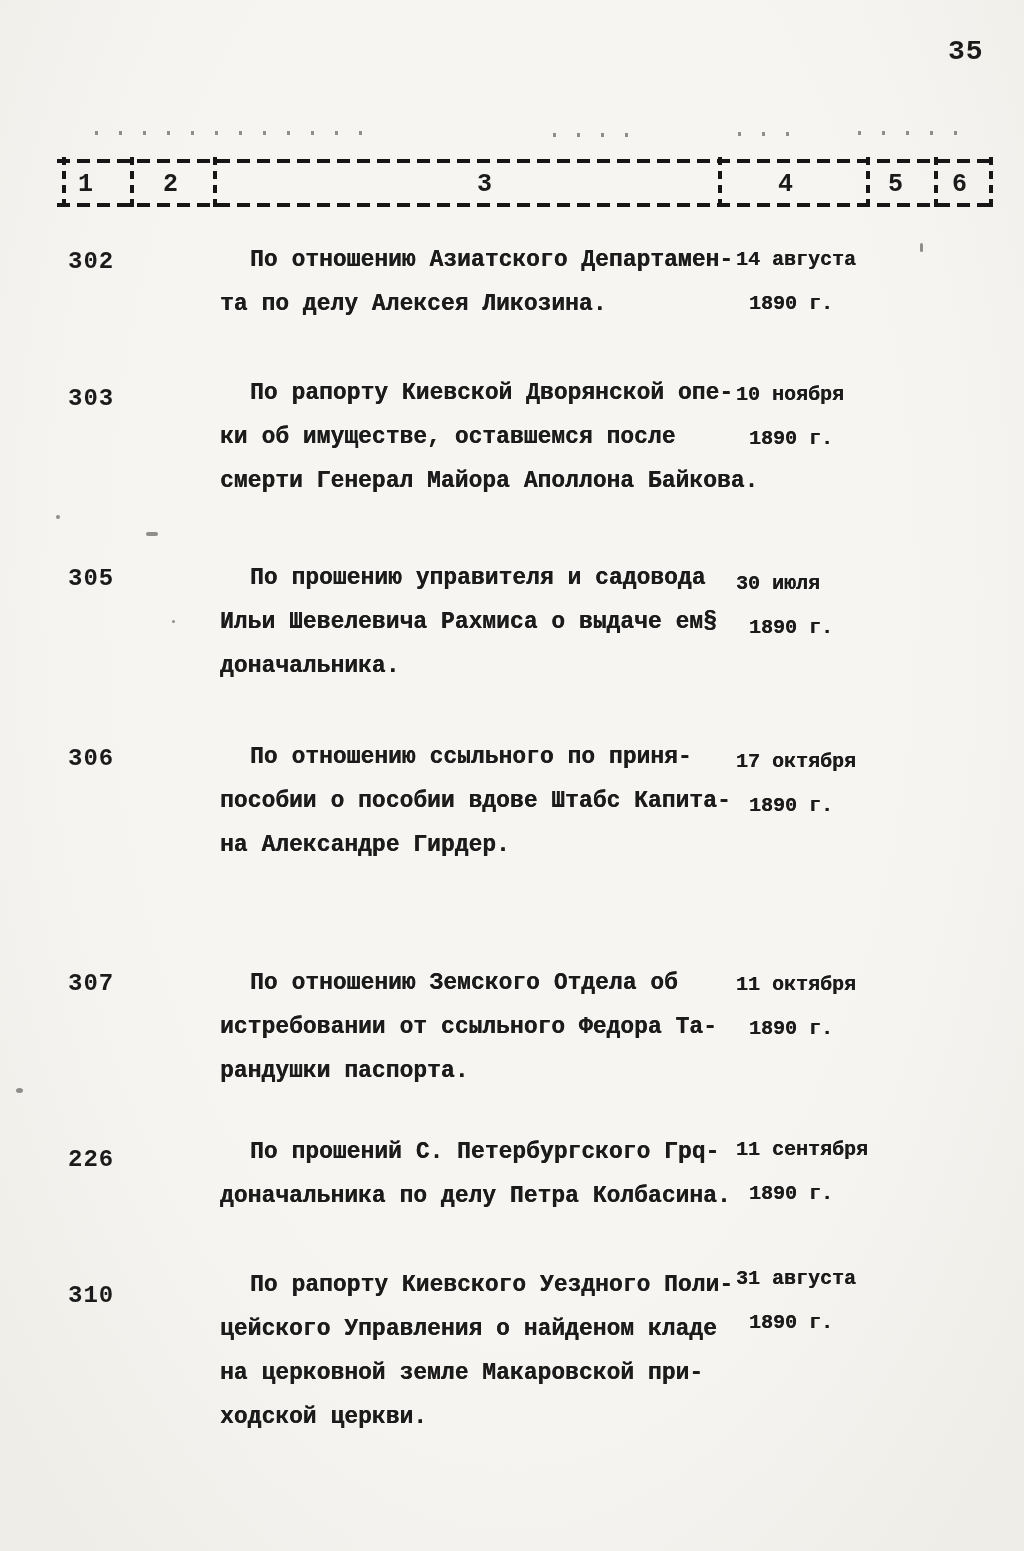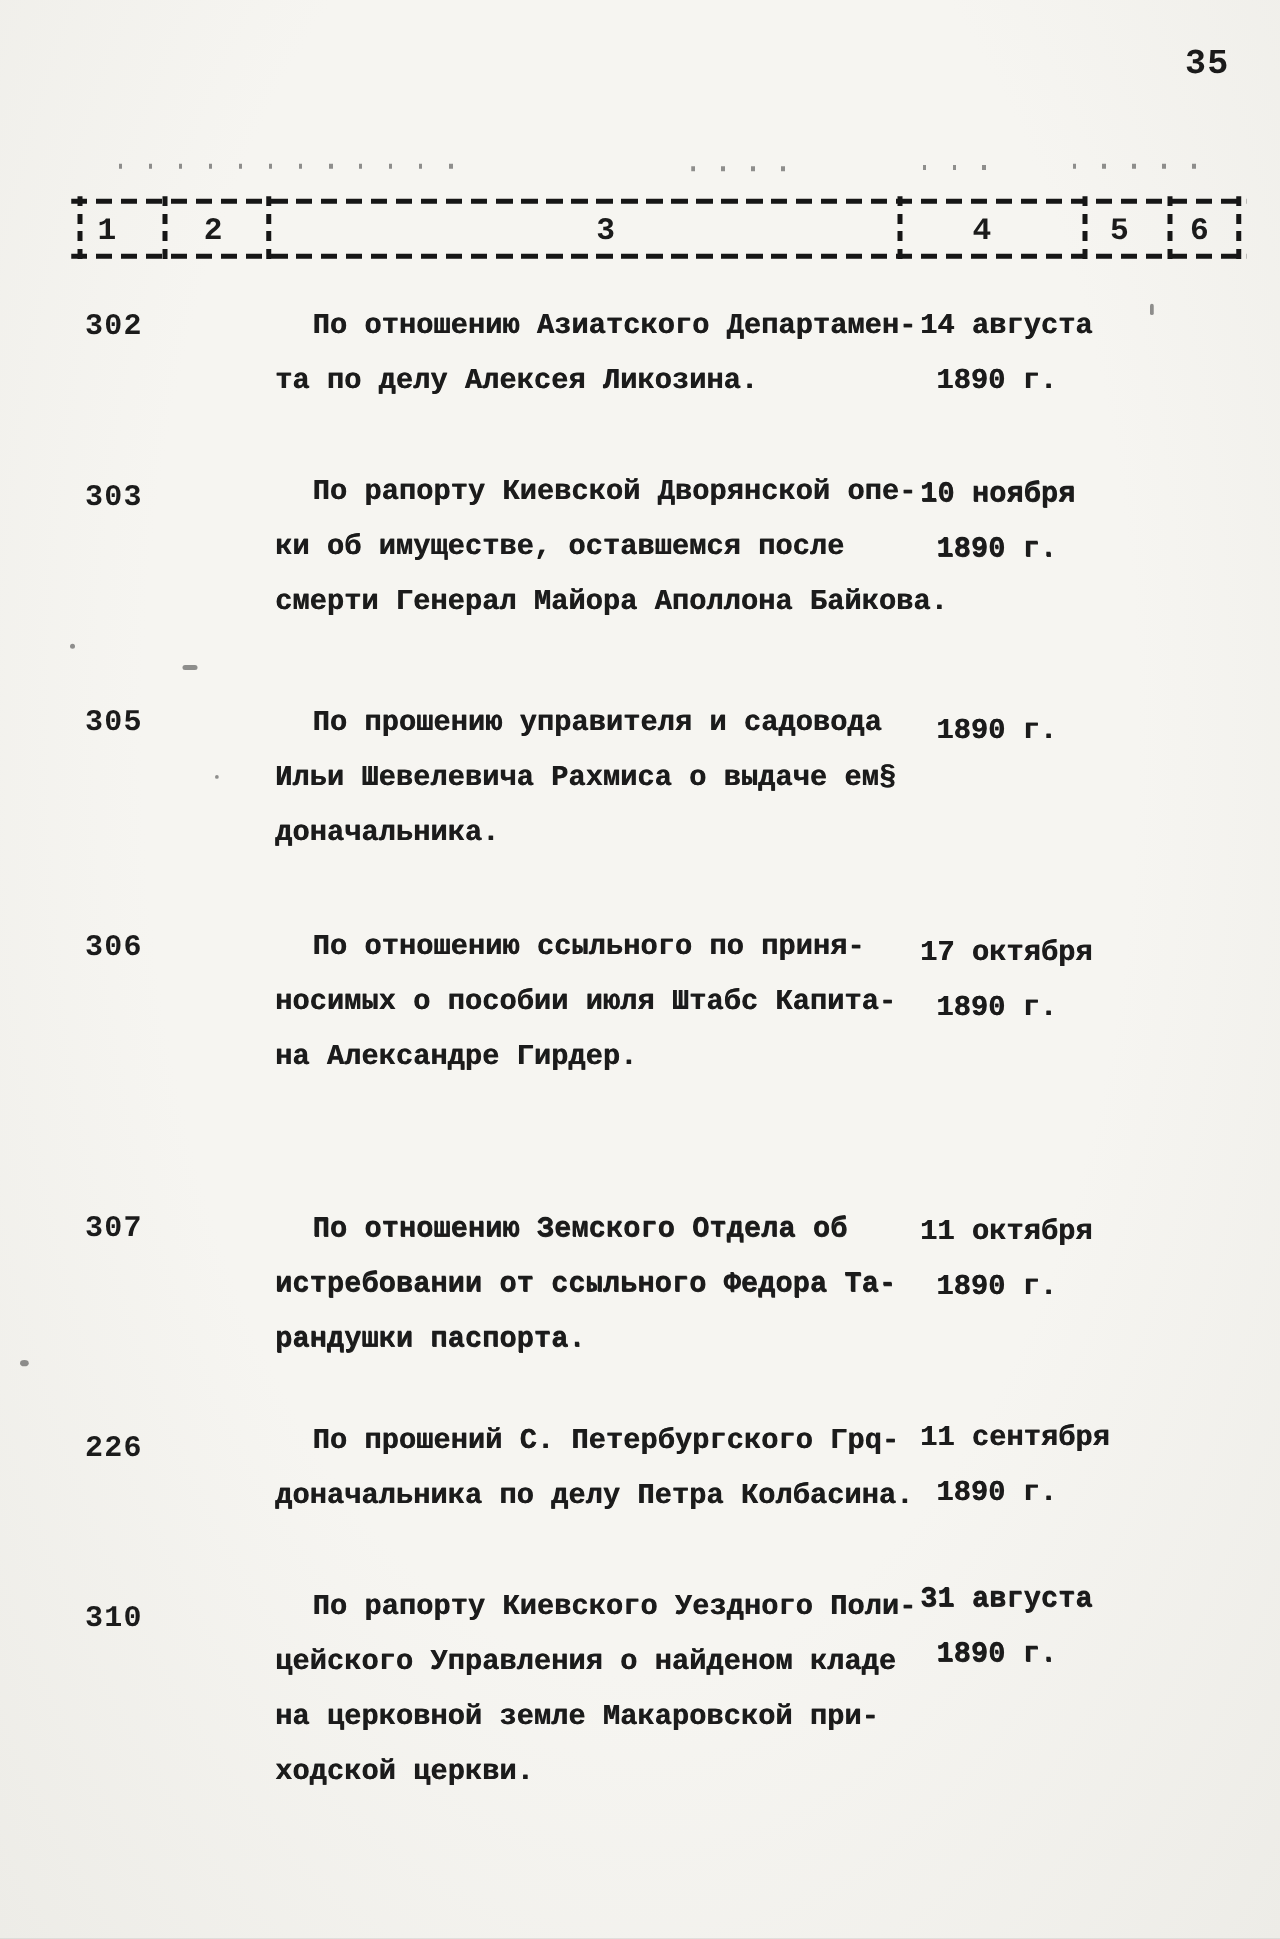--- a/index.html
+++ b/index.html
@@ -50,21 +50,21 @@
   }
   .text{
     position:absolute;left:220px;width:530px;
     font-size:23px;font-weight:bold;line-height:44px;
     text-shadow:0.3px 0.3px 0 #2a2a2a;
     white-space:nowrap;
   }
   .line.first{padding-left:30px;}
   .date{
     position:absolute;left:736px;top:2px;width:200px;
-    font-size:23px;font-weight:bold;line-height:44px;
+    font-size:20px;font-weight:bold;line-height:44px;
     text-shadow:0.3px 0.3px 0 #2a2a2a;
     white-space:nowrap;
   }
   .dline.d2{padding-left:13px;}
   
   .artifact{position:absolute;background:#4a4a4a;border-radius:50%;opacity:.6;}
   .a1{left:920px;top:243px;width:3px;height:9px;border-radius:2px;}
   .a2{left:56px;top:515px;width:4px;height:4px;}
   .a3{left:146px;top:532px;width:12px;height:4px;border-radius:2px;}
   .a4{left:172px;top:620px;width:3px;height:3px;}
@@ -126,29 +126,30 @@
   </div>
 
   <div class="entry" style="top:556px">
     <div class="num" style="top:9px">305</div>
     <div class="text">
       <div class="line first">По прошению управителя и садовода</div>
       <div class="line">Ильи Шевелевича Рахмиса о выдаче ем§</div>
       <div class="line">доначальника.</div>
     </div>
     <div class="date" style="top:6px">
+      <div class="dline">30 июля</div>
       <div class="dline d2">1890 г.</div>
     </div>
   </div>
 
   <div class="entry" style="top:735px">
     <div class="num">306</div>
     <div class="text">
       <div class="line first">По отношению ссыльного по приня-</div>
-      <div class="line">носимых о пособии июля Штабс Капита-</div>
+      <div class="line">пособии о пособии вдове Штабс Капита-</div>
       <div class="line">на Александре Гирдер.</div>
     </div>
     <div class="date" style="top:5px">
       <div class="dline">17 октября</div>
       <div class="dline d2">1890 г.</div>
     </div>
   </div>
 
   <div class="entry" style="top:961px">
     <div class="num" style="top:9px">307</div>

